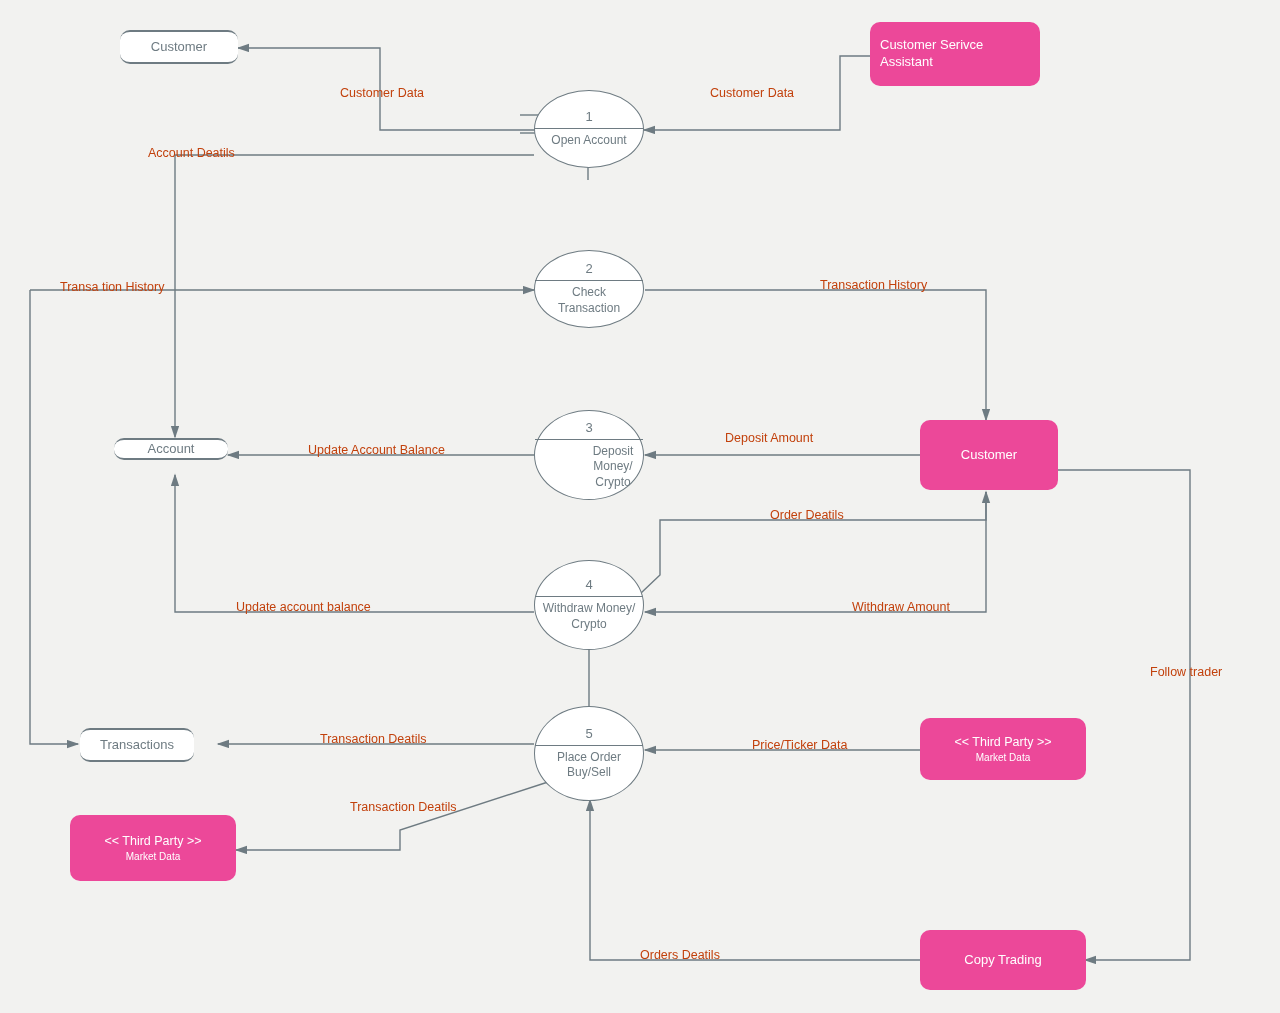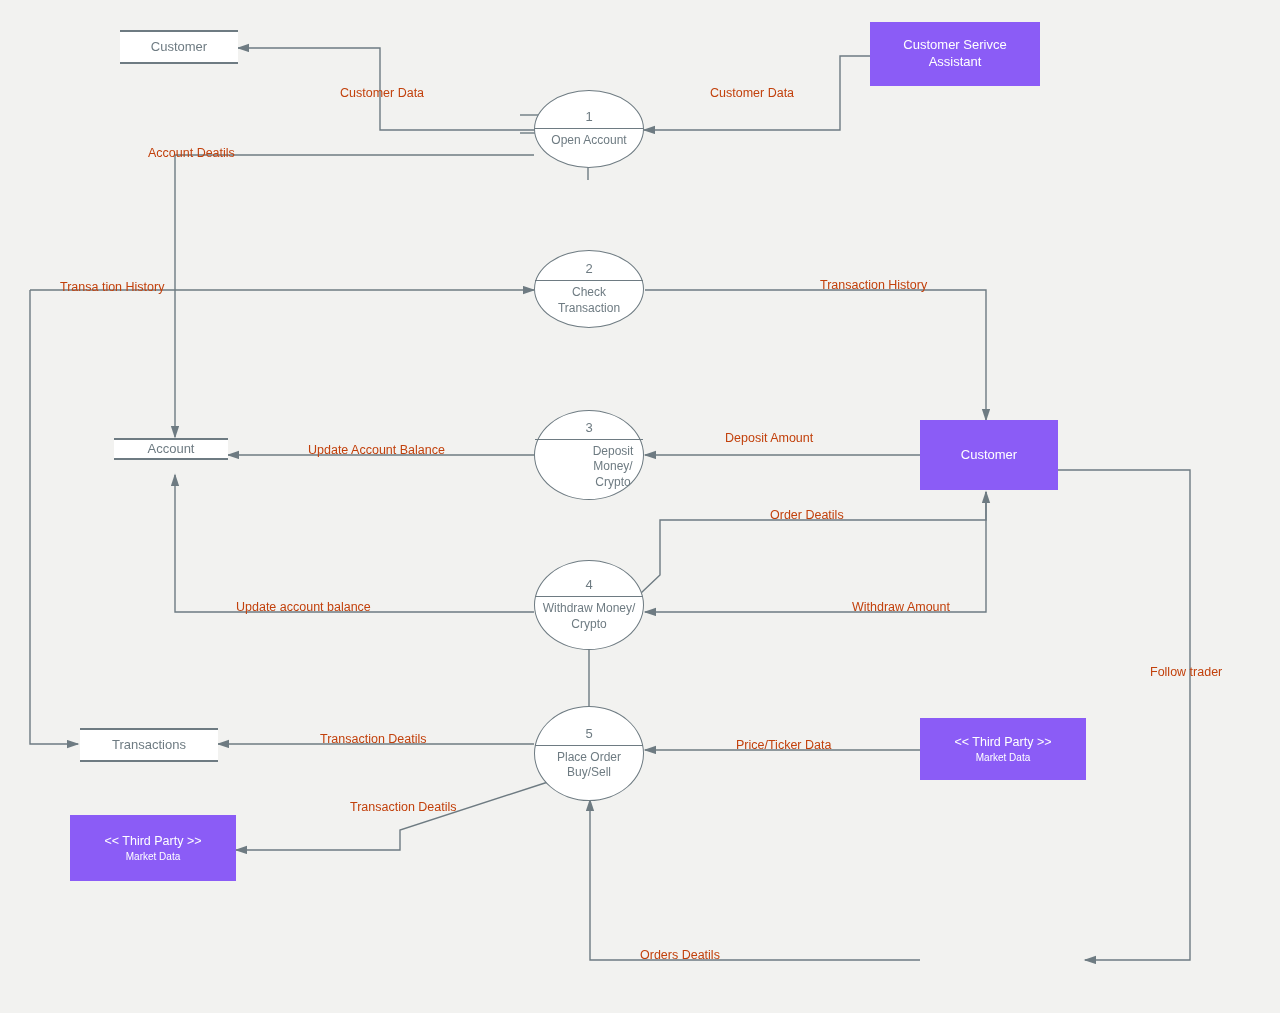--- a/index.html
+++ b/index.html
@@ -20,43 +20,44 @@
     position: absolute;
     left: 0; top: 0;
     width: 1280px; height: 1013px;
     pointer-events: none;
   }
   .node {
     position: absolute;
     box-sizing: border-box;
     font-size: 13px;
     line-height: 1.3;
+    border-radius: 10px;
   }
   
   .file-rect {
     background: #fff;
     border-top: 2px solid #6e7b82;
     border-bottom: 2px solid #6e7b82;
     border-left: none;
     border-right: none;
     display: flex;
     align-items: center;
     justify-content: center;
     color: #6e7b82;
     padding: 6px 10px;
   }
   
   .teal-box {
-    background: #8b5cf6;
+    background: #ec4899;
     color: #fff;
     display: flex;
     flex-direction: column;
     align-items: center;
     justify-content: center;
-    text-align: center;
+    text-align: left;
     padding: 6px 10px;
   }
   .teal-box .line1 { font-size: 12.5px; }
   .teal-box .line2 { font-size: 10px; }
   
   .proc {
     background: #fff;
     border: 1.5px solid #6e7b82;
     border-radius: 50%;
     display: flex;
@@ -182,48 +183,51 @@
     <div class="num">5</div>
     <div class="divider"></div>
     <div class="plabel" style="white-space:pre-line;">Place Order
 Buy/Sell</div>
   </div>
 
   <div class="node file-rect" style="left:114px; top:438px; width:114px; height:22px;">
     <span>Account</span>
   </div>
 
-  <div class="node file-rect" style="left:80px; top:728px; width:138px; height:34px;">
+  <div class="node file-rect" style="left:80px; top:728px; width:114px; height:34px;">
     <span>Transactions</span>
   </div>
 
   <div class="node teal-box" style="left:920px; top:420px; width:138px; height:70px;">
     <span>Customer</span>
   </div>
 
   <div class="node teal-box" style="left:920px; top:718px; width:166px; height:62px;">
     <span class="line1">&lt;&lt; Third Party &gt;&gt;</span>
     <span class="line2">Market Data</span>
   </div>
 
   <div class="node teal-box" style="left:70px; top:815px; width:166px; height:66px;">
     <span class="line1">&lt;&lt; Third Party &gt;&gt;</span>
     <span class="line2">Market Data</span>
   </div>
 
+  <div class="node teal-box" style="left:920px; top:930px; width:166px; height:60px;">
+    <span>Copy Trading</span>
+  </div>
 
   <div class="edge-label" style="left:340px; top:86px;">Customer Data</div>
   <div class="edge-label" style="left:710px; top:86px;">Customer Data</div>
   <div class="edge-label" style="left:148px; top:146px;">Account Deatils</div>
   <div class="edge-label" style="left:60px; top:280px;">Transa tion History</div>
   <div class="edge-label" style="left:820px; top:278px;">Transaction History</div>
   <div class="edge-label" style="left:308px; top:443px;">Update Account Balance</div>
   <div class="edge-label" style="left:725px; top:431px;">Deposit Amount</div>
   <div class="edge-label" style="left:236px; top:600px;">Update account balance</div>
   <div class="edge-label" style="left:830px; top:600px;margin-left:22px;">Withdraw Amount</div>
   <div class="edge-label" style="left:770px; top:508px;">Order Deatils</div>
   <div class="edge-label" style="left:320px; top:732px;">Transaction Deatils</div>
   <div class="edge-label" style="left:350px; top:800px;">Transaction Deatils</div>
-  <div class="edge-label" style="left:736px; top:738px;">Price/Ticker Data</div>
+  <div class="edge-label" style="left:752px; top:738px;">Price/Ticker Data</div>
   <div class="edge-label" style="left:640px; top:948px;">Orders Deatils</div>
   <div class="edge-label" style="left:1150px; top:665px;">Follow trader</div>
 
 </div>
 
 </body></html>

